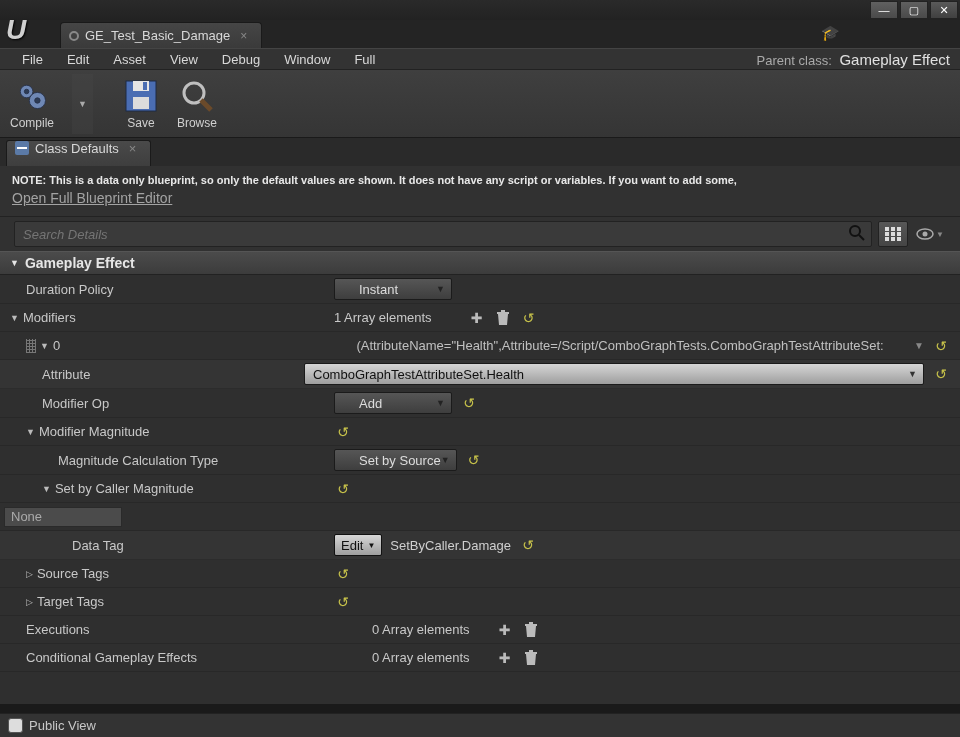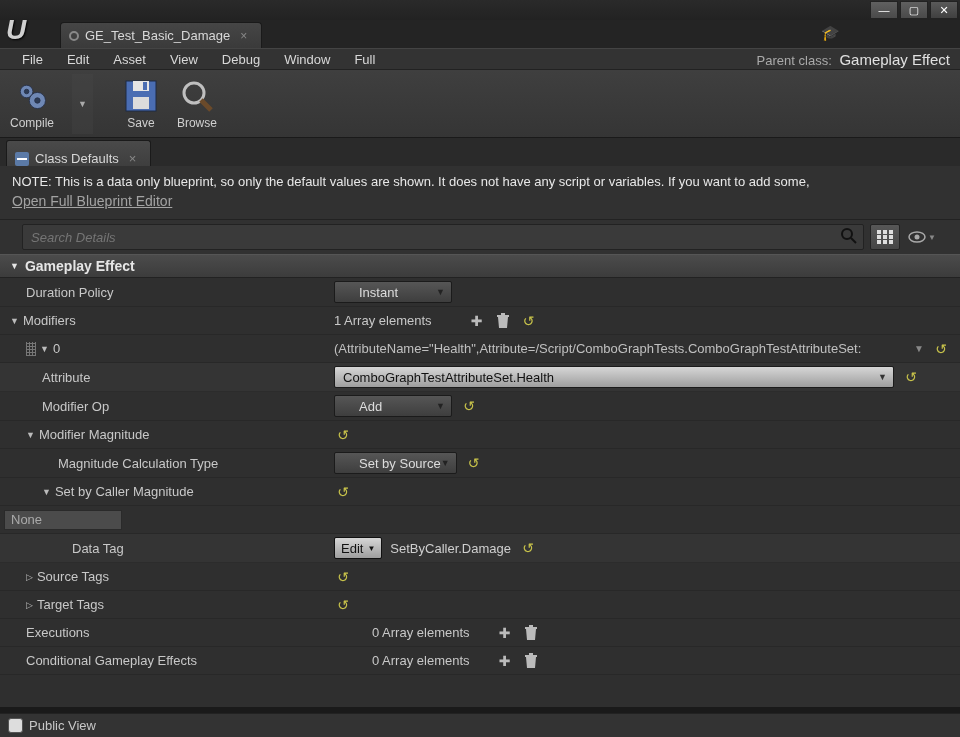--- a/index.html
+++ b/index.html
@@ -29,57 +29,57 @@
 .toolbar{height:68px; background:linear-gradient(#3f3f3f,#353535); display:flex; align-items:center; padding: 2px 10px; border-bottom:1px solid #1a1a1a;}
 .tb-btn{display:flex; flex-direction:column; align-items:center; margin-right:18px; cursor:pointer; color:#d0d0d0;}
 .tb-btn .ico{width:36px;height:36px; display:flex;align-items:center;justify-content:center;}
 .tb-btn .lbl{font-size:12px; margin-top:2px;}
 .tb-compile-grp{display:flex;align-items:center;}
 .tb-compile-grp .dd{ height:60px; display:flex;align-items:center; justify-content:center; padding:0 6px; background:rgba(80,80,80,.2);}
 .tb-compile-grp .dd .tri{color:#aaa;font-size:9px;}
 
 
 .paneltabrow{height:28px; background:#2a2a2a; display:flex; align-items:flex-end; padding-left:6px;}
-.panel-tab{height:26px; background:linear-gradient(#4a4a4a,#3e3e3e); border:1px solid #1a1a1a; border-bottom:none; display:flex;align-items:flex-end; padding:0 14px 0 8px; color:#d8d8d8; cursor:pointer; border-radius:3px 3px 0 0;}
+.panel-tab{height:26px; background:linear-gradient(#4a4a4a,#3e3e3e); border:1px solid #1a1a1a; border-bottom:none; display:flex;align-items:flex-start; padding:0 14px 0 8px; color:#d8d8d8; cursor:pointer; border-radius:3px 3px 0 0;}
 .panel-tab .ic{width:14px;height:14px;background:#5b7aa7;border-radius:2px;margin-right:6px; position:relative;}
 .panel-tab .ic:after{content:'';position:absolute;left:2px;top:6px;width:10px;height:2px;background:#fff;}
 .panel-tab .x{margin-left:10px;color:#888;}
 
 .note-area{padding:8px 12px 10px; background:#313131; border-bottom:1px solid #222;}
-.note-area .nt{color:#e8e8e8; font-weight:normal; font-size:13px;}
+.note-area .nt{color:#e8e8e8; font-weight:bold; font-size:11px;}
 .note-area a{color:#a3a3a3; text-decoration:underline; display:inline-block; margin-top:4px; font-size:14px;}
 
 
-.search-row{display:flex; align-items:center; padding:4px 22px; background:#313131; gap:6px;}
+.search-row{display:flex; align-items:center; padding:4px 14px; background:#313131; gap:6px;}
 .search-input{flex:1; height:26px; background:#3a3a3a; border:1px solid #222; color:#a8a8a8; padding:0 8px; font-style:italic; font-size:13px; border-radius:2px;}
 .sr-btn{width:30px;height:26px; background:linear-gradient(#575757,#454545); border:1px solid #222; display:flex;align-items:center;justify-content:center; cursor:pointer; border-radius:2px;}
 .eye-btn{width:32px;height:26px; display:flex;align-items:center;justify-content:center; cursor:pointer;}
 .eye-btn .tri{font-size:8px;color:#888;margin-left:2px;}
 
 
 .details{position:relative; height: calc(737px - 20px - 28px - 22px - 68px - 28px - 60px - 34px - 24px); overflow:hidden;}
 .details-scroll{position:absolute; inset:0; overflow-y:auto; background:#2f2f2f;}
 .cat-header{height:24px; background:linear-gradient(#4b4b4b,#3c3c3c); display:flex;align-items:center; padding:0 10px; color:#e6e6e6; font-weight:600; font-size:14px; border-top:1px solid #555; border-bottom:1px solid #222;}
 .cat-header .tri{margin-right:6px; font-size:9px;}
 
-.row{display:flex; align-items:center; min-height:28px; border-bottom:1px solid rgba(0,0,0,.15);}
+.row{display:flex; align-items:center; min-height:28px; border-bottom:1px solid rgba(0,0,0,.15);text-align:center;}
 .row.alt{background:#343434;}
 .row .label{width:330px; padding:4px 0 4px 10px; display:flex; align-items:center; color:#c8c8c8; font-size:13px;}
 .row .label .tri{margin-right:4px; font-size:9px; color:#bbb;}
 .row .value{flex:1; padding:3px 10px 3px 4px; display:flex; align-items:center; gap:8px; color:#c8c8c8;}
 
 .indent1{padding-left:26px!important;}
 .indent2{padding-left:42px!important;}
 .indent3{padding-left:58px!important;}
 .indent4{padding-left:72px!important;}
 
 .combo{height:22px; min-width:118px; background:linear-gradient(#565656,#3e3e3e); border:1px solid #1b1b1b; display:flex;align-items:center; padding:0 6px 0 24px; color:#ddd; cursor:pointer; border-radius:2px; font-size:13px;}
 .combo .tri{margin-left:auto; font-size:9px; color:#222;}
 
-.combo-wide{height:22px; background:linear-gradient(#d6d6d6,#9e9e9e); border:1px solid #1b1b1b; display:flex;align-items:center; padding:0 6px 0 8px; color:#111; cursor:pointer; width: 560px; border-radius:2px;}
+.combo-wide{height:22px; background:linear-gradient(#d6d6d6,#9e9e9e); border:1px solid #1b1b1b; display:flex;align-items:center; padding:0 6px 0 8px; color:#111; cursor:pointer; width: 620px; border-radius:2px;}
 .combo-wide .tri{margin-left:auto;font-size:9px;color:#333;}
 
 .textval-disabled{height:20px;background:#4b4b4b;border:1px solid #2a2a2a;width:118px;display:flex;align-items:center;padding:0 6px;color:#aaa; font-size:13px;}
 .tagtext{color:#cfcfcf;}
 .edit-btn{height:22px;background:linear-gradient(#d6d6d6,#9e9e9e); border:1px solid #111; padding:0 6px; display:flex;align-items:center; color:#111; cursor:pointer; border-radius:2px; font-size:13px;}
 .edit-btn .tri{margin-left:4px;font-size:8px;}
 
 .icon-plus,.icon-trash,.icon-reset{width:18px;height:18px;display:flex;align-items:center;justify-content:center;color:#bbb;cursor:pointer;font-size:14px;}
 .icon-reset{color:#c7c24a;}
 

